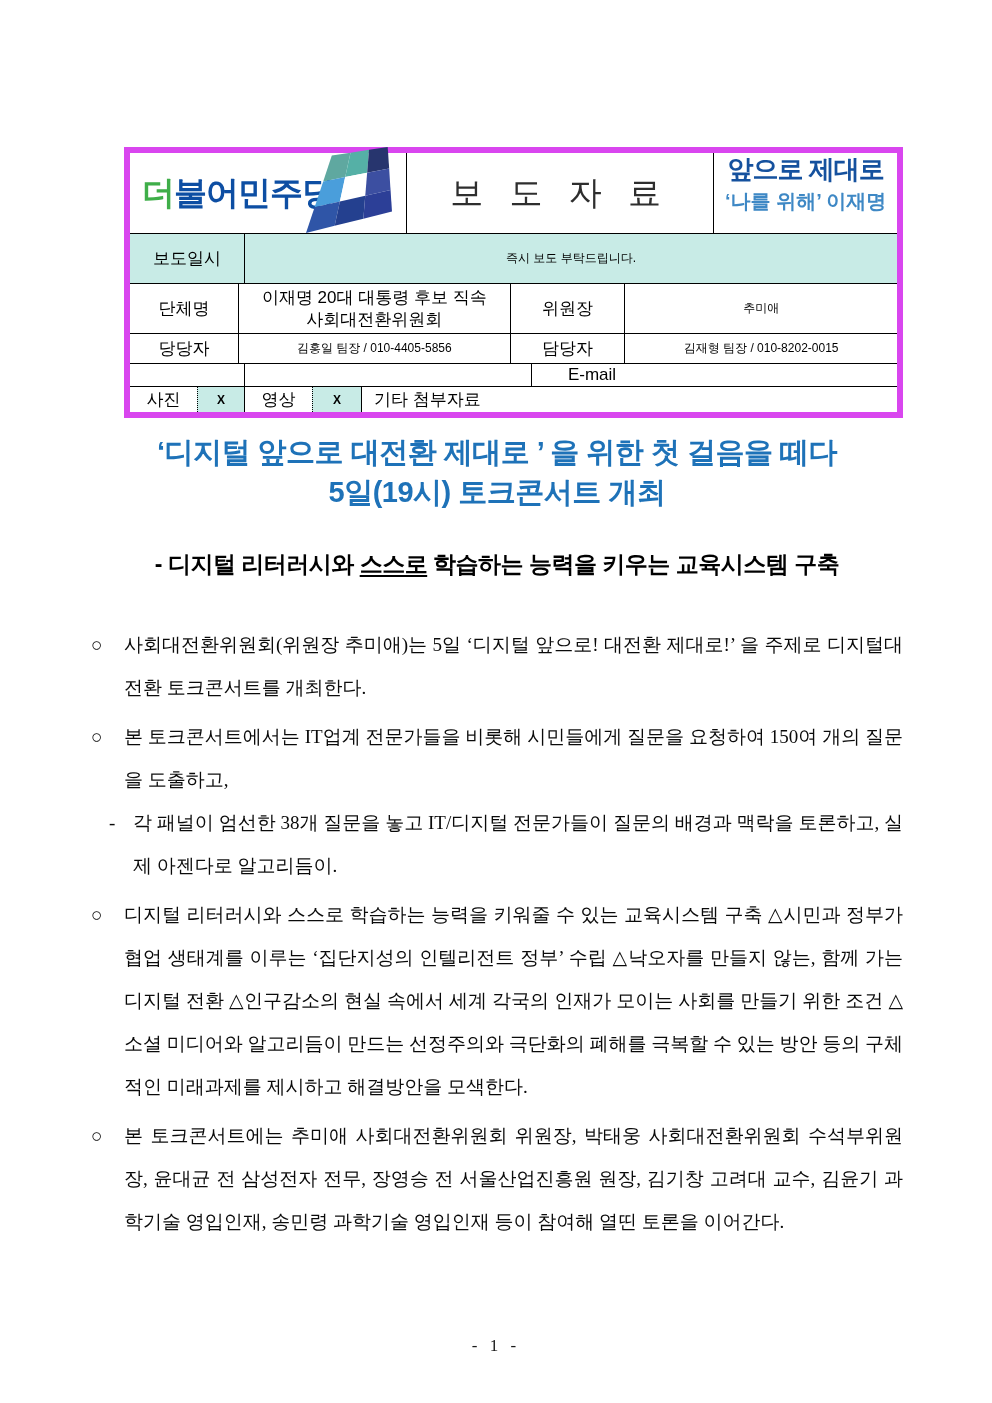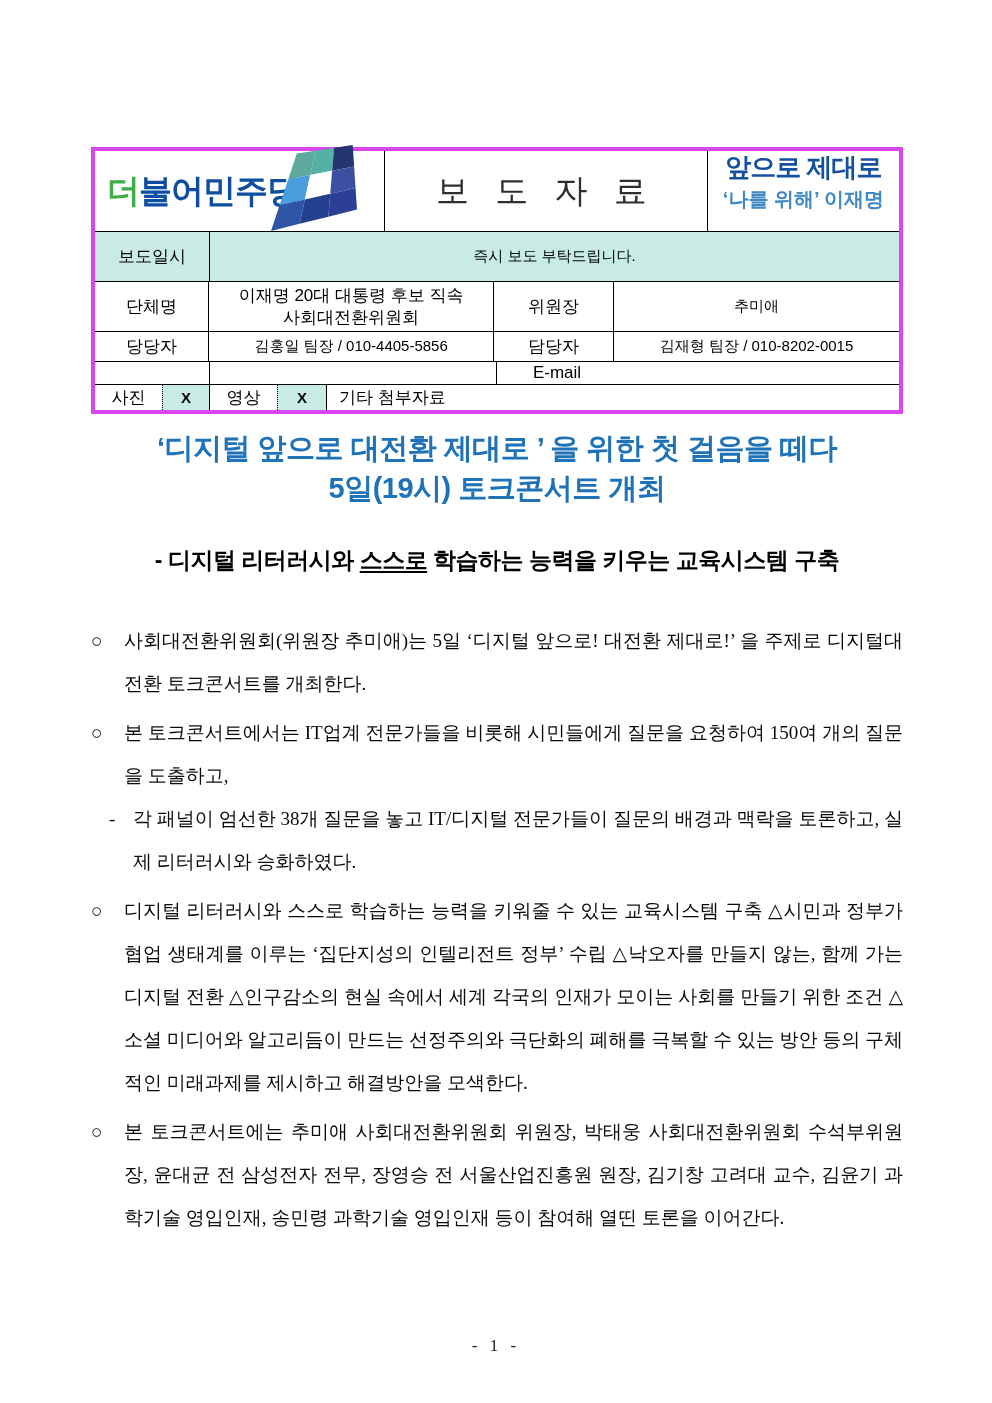--- a/index.html
+++ b/index.html
@@ -5,42 +5,42 @@
   * { margin:0; padding:0; box-sizing:border-box; }
   html,body { background:#ffffff; }
   .page {
     position:relative; width:992px; height:1403px; background:#ffffff;
     font-family:"Liberation Sans","DejaVu Sans",sans-serif; color:#000;
     overflow:hidden;
   }
   .doc { position:absolute; left:91px; top:147px; width:812px; }
 
   
-  .press-table { border:4px solid #d946ef; background:#fff; }
+  .press-table { border:6px solid #d946ef; background:#fff;margin-left:33px; }
   .t-row { display:flex; border-top:1px solid #000; }
   .t-row:first-child { border-top:none; }
   .t-cell { border-left:1px solid #000; display:flex; align-items:center; justify-content:center; text-align:center; }
   .t-cell:first-child { border-left:none; }
 
   .hdr-row { height:80px; }
   .hdr-logo-cell { width:292px; position:relative; justify-content:flex-start; padding-left:12px; overflow:visible; }
   .logo-text { font-size:33px; font-weight:900; letter-spacing:-1px; white-space:nowrap; }
   .logo-text .g { color:#3fae49; }
   .logo-text .b { color:#0d4ea3; }
   .flag-svg { position:absolute; left:176px; top:-13px; width:86px; height:100px; z-index:2; }
   .hdr-title-cell { width:326px; font-family:"Liberation Serif","DejaVu Serif",serif; font-size:33px; letter-spacing:9px; color:#2e2e2e; }
   .hdr-slogan-cell { width:194px; flex-direction:column; padding:6px 8px 22px; }
   .slogan1 { font-size:26px; font-weight:900; color:#15519e; letter-spacing:-1px; white-space:nowrap; }
   .slogan2 { font-size:20px; font-weight:700; color:#3e88c5; white-space:nowrap; margin-top:1px; }
   .slogan-rule { width:100%; height:2px; margin-top:4px;
     background:linear-gradient(90deg,#49b8cd 0%,#49b8cd 42%,#15519e 42%,#15519e 100%); }
 
   .teal { background:#c8ebe6; }
   .lbl { font-size:17px; }
-  .val { font-size:15px; }
+  .val { font-size:12px; }
 
   .r-release { height:50px; }
   .r-org { height:50px; }
   .r-contact { height:30px; }
   .r-email { height:23px; }
   .r-attach { height:26px; }
 
   .c-lbl1 { width:114px; }
   .c-val1 { width:287px; }
   .c-lbl2 { width:121px; }
@@ -160,21 +160,21 @@
         </div>
       </div>
 
       <div class="para">
         <div class="p-row">
           <div class="p-marker">○</div>
           <div class="p-body">본 토크콘서트에서는 IT업계 전문가들을 비롯해 시민들에게 질문을 요청하여 150여 개의 질문을 도출하고,</div>
         </div>
         <div class="p-sub">
           <div class="p-marker">-</div>
-          <div class="p-body">각 패널이 엄선한 38개 질문을 놓고 IT/디지털 전문가들이 질문의 배경과 맥락을 토론하고, 실제 리터러시와 승화하였다.</div>
+          <div class="p-body">각 패널이 엄선한 38개 질문을 놓고 IT/디지털 전문가들이 질문의 배경과 맥락을 토론하고, 실제 아젠다로 알고리듬이.</div>
         </div>
       </div>
 
       <div class="para">
         <div class="p-row">
           <div class="p-marker">○</div>
           <div class="p-body">디지털 리터러시와 스스로 학습하는 능력을 키워줄 수 있는 교육시스템 구축 △시민과 정부가 협업 생태계를 이루는 ‘집단지성의 인텔리전트 정부’ 수립 △낙오자를 만들지 않는, 함께 가는 디지털 전환 △인구감소의 현실 속에서 세계 각국의 인재가 모이는 사회를 만들기 위한 조건 △소셜 미디어와 알고리듬이 만드는 선정주의와 극단화의 폐해를 극복할 수 있는 방안 등의 구체적인 미래과제를 제시하고 해결방안을 모색한다.</div>
         </div>
       </div>
 

